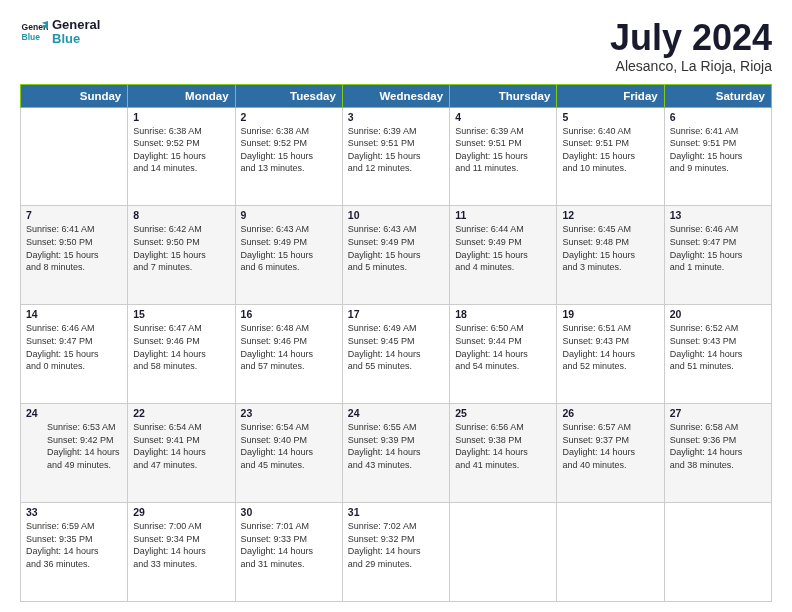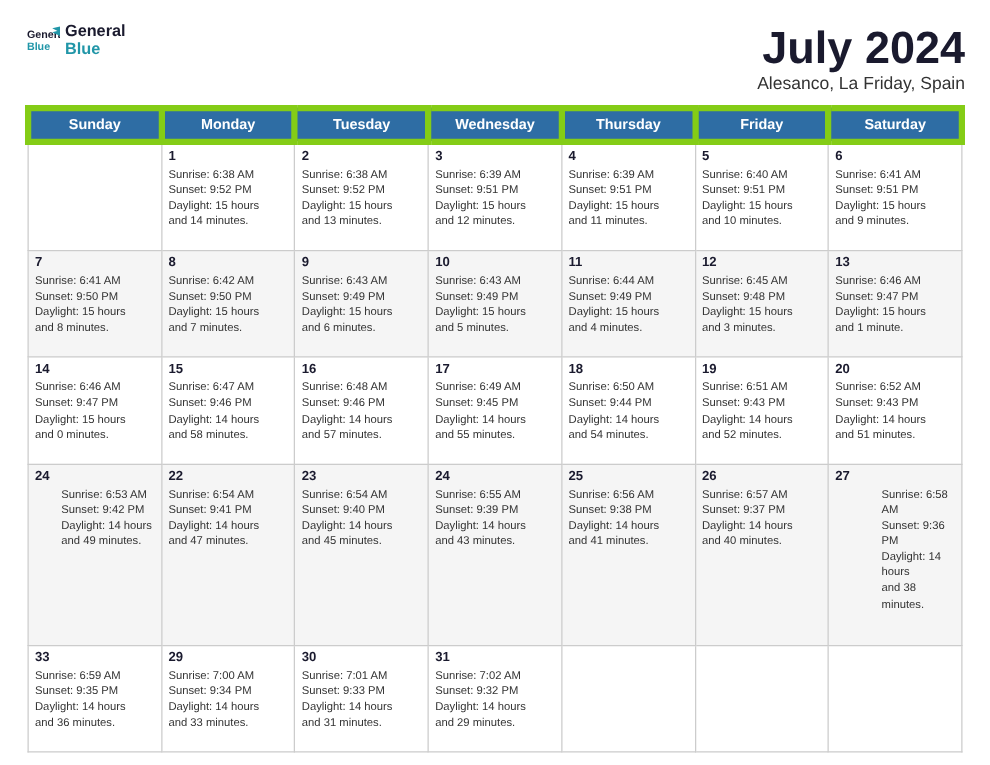--- a/index.html
+++ b/index.html
@@ -49,22 +49,22 @@
       width: 100%;
       border-collapse: collapse;
       flex: 1;
     }
     .calendar th {
       background: #2e6da4;
       color: #fff;
       font-size: 11.5px;
       font-weight: bold;
       padding: 5px 6px;
-      border: 5px solid #84cc16;
-      text-align: center;
+      border: 1px solid #84cc16;
+      text-align: right;
       margin-left: 48px;
     }
     .calendar td {
       border: 1px solid #ccc;
       vertical-align: top;
       padding: 3px 5px;
       font-size: 9.2px;
       color: #333;
       width: calc(100% / 7);
       background: #fff;
@@ -101,21 +101,21 @@
         <polygon points="28,6 36,10 36,4" fill="#2196a8"></polygon>
         <polygon points="28,10 36,14 36,8" fill="#2196a8"></polygon>
       </svg>
       <div style="display:flex;flex-direction:column;line-height:1.1;">
         <span style="font-size:13px;font-weight:bold;color:#1a1a2e;">General</span>
         <span style="font-size:13px;font-weight:bold;color:#2196a8;">Blue</span>
       </div>
     </div>
     <div class="title-block">
       <div class="month-title">July 2024</div>
-      <div class="location">Alesanco, La Friday, Spain</div>
+      <div class="location">Alesanco, La Rioja, Rioja</div>
     </div>
   </div>
 
   <table class="calendar">
     <thead>
       <tr id="header-row">
       <th>Sunday</th>
           <th>Monday</th>
           <th>Tuesday</th>
           <th>Wednesday</th>
@@ -310,21 +310,21 @@
           </td>
           <td>
             <span class="day-num">26</span>
             <div class="cell-text" style="white-space: pre-line;">Sunrise: 6:57 AM
 Sunset: 9:37 PM
 Daylight: 14 hours
 and 40 minutes.</div>
           </td>
           <td>
             <span class="day-num">27</span>
-            <div class="cell-text" style="white-space: pre-line; margin-left: 37px;">Sunrise: 6:58 AM
+            <div class="cell-text" style="white-space: pre-line;">Sunrise: 6:58 AM
 Sunset: 9:36 PM
 Daylight: 14 hours
 and 38 minutes.</div>
           </td>
         </tr>
         <tr>
           <td>
             <span class="day-num">33</span>
             <div class="cell-text" style="white-space: pre-line;">Sunrise: 6:59 AM
 Sunset: 9:35 PM

